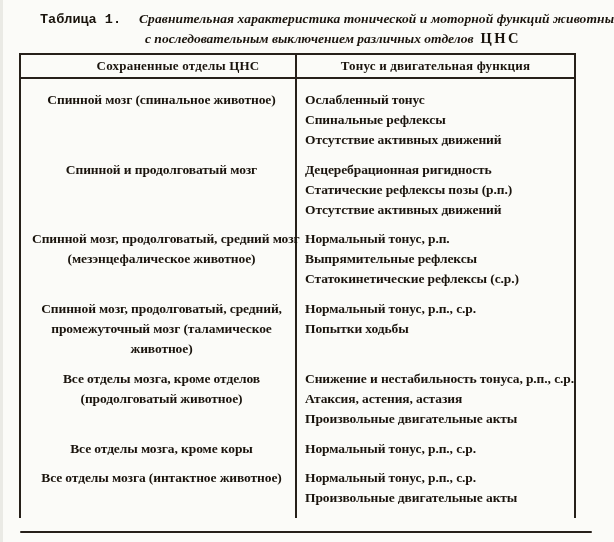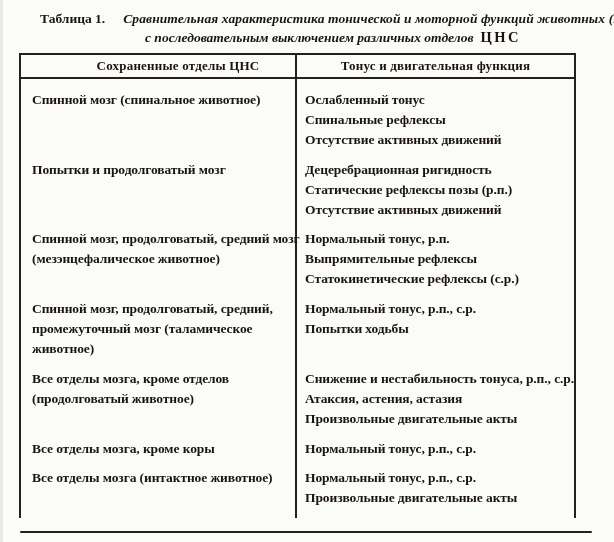--- a/index.html
+++ b/index.html
@@ -16,21 +16,21 @@
     position:relative;
     overflow:hidden;
   }
   .scan-edge{
     position:absolute;left:0;top:0;width:3px;height:542px;
     background:#dcdcd6;opacity:.55;
   }
   
   .caption{position:absolute;top:9px;left:0;width:614px;}
   .caption-line1{padding-left:40px;font-size:13.5px;line-height:19px;white-space:nowrap;}
-  .caption-label{font-weight:bold;margin-right:18px;}
+  .caption-label{font-weight:bold;margin-right:18px;font-family:Liberation Mono, monospace;}
   .caption-text{font-weight:bold;font-style:italic;letter-spacing:.1px;}
   .caption-line2{
     padding-left:52px;text-align:center;
     font-size:13.5px;line-height:19px;
     font-weight:bold;font-style:italic;white-space:nowrap;
   }
   .caption-cns{font-style:normal;letter-spacing:2.5px;margin-left:7px;font-size:14.5px;}
   
   .cmp-table{
     position:absolute;left:19px;top:53px;width:557px;height:465px;
@@ -48,21 +48,21 @@
   .th-right{flex:1;}
   .tbody{
     display:grid;
     grid-template-columns:276px 1fr;
     height:439px;
   }
   .cell{
     font-size:13.5px;font-weight:bold;line-height:20px;
     padding:0 4px 7px 11px;
   }
-  .cell.cl{border-right:2px solid var(--line);}
+  .cell.cl{border-right:2px solid var(--line);text-align:center;}
   .cell.cr{padding-left:8px;}
   .tbody > .cell:nth-child(-n+2){padding-top:11px;}
   .cell .line{white-space:nowrap;letter-spacing:-0.1px;}
   
   .bottom-rule{
     position:absolute;left:20px;top:531px;width:572px;height:2px;
     background:var(--line);border-radius:1px;
   }
 </style>
 </head>
@@ -87,21 +87,21 @@
   <div class="tbody">
       <div class="cell cl">
         <div class="line">Спинной мозг (спинальное животное)</div>
       </div>
       <div class="cell cr">
         <div class="line">Ослабленный  тонус</div>
         <div class="line">Спинальные рефлексы</div>
         <div class="line">Отсутствие активных движений</div>
       </div>
       <div class="cell cl">
-        <div class="line">Попытки и продолговатый мозг</div>
+        <div class="line">Спинной и продолговатый мозг</div>
       </div>
       <div class="cell cr">
         <div class="line">Децеребрационная ригидность</div>
         <div class="line">Статические рефлексы позы (р.п.)</div>
         <div class="line">Отсутствие активных движений</div>
       </div>
       <div class="cell cl">
         <div class="line">Спинной мозг, продолговатый, средний мозг</div>
         <div class="line">(мезэнцефалическое животное)</div>
       </div>

